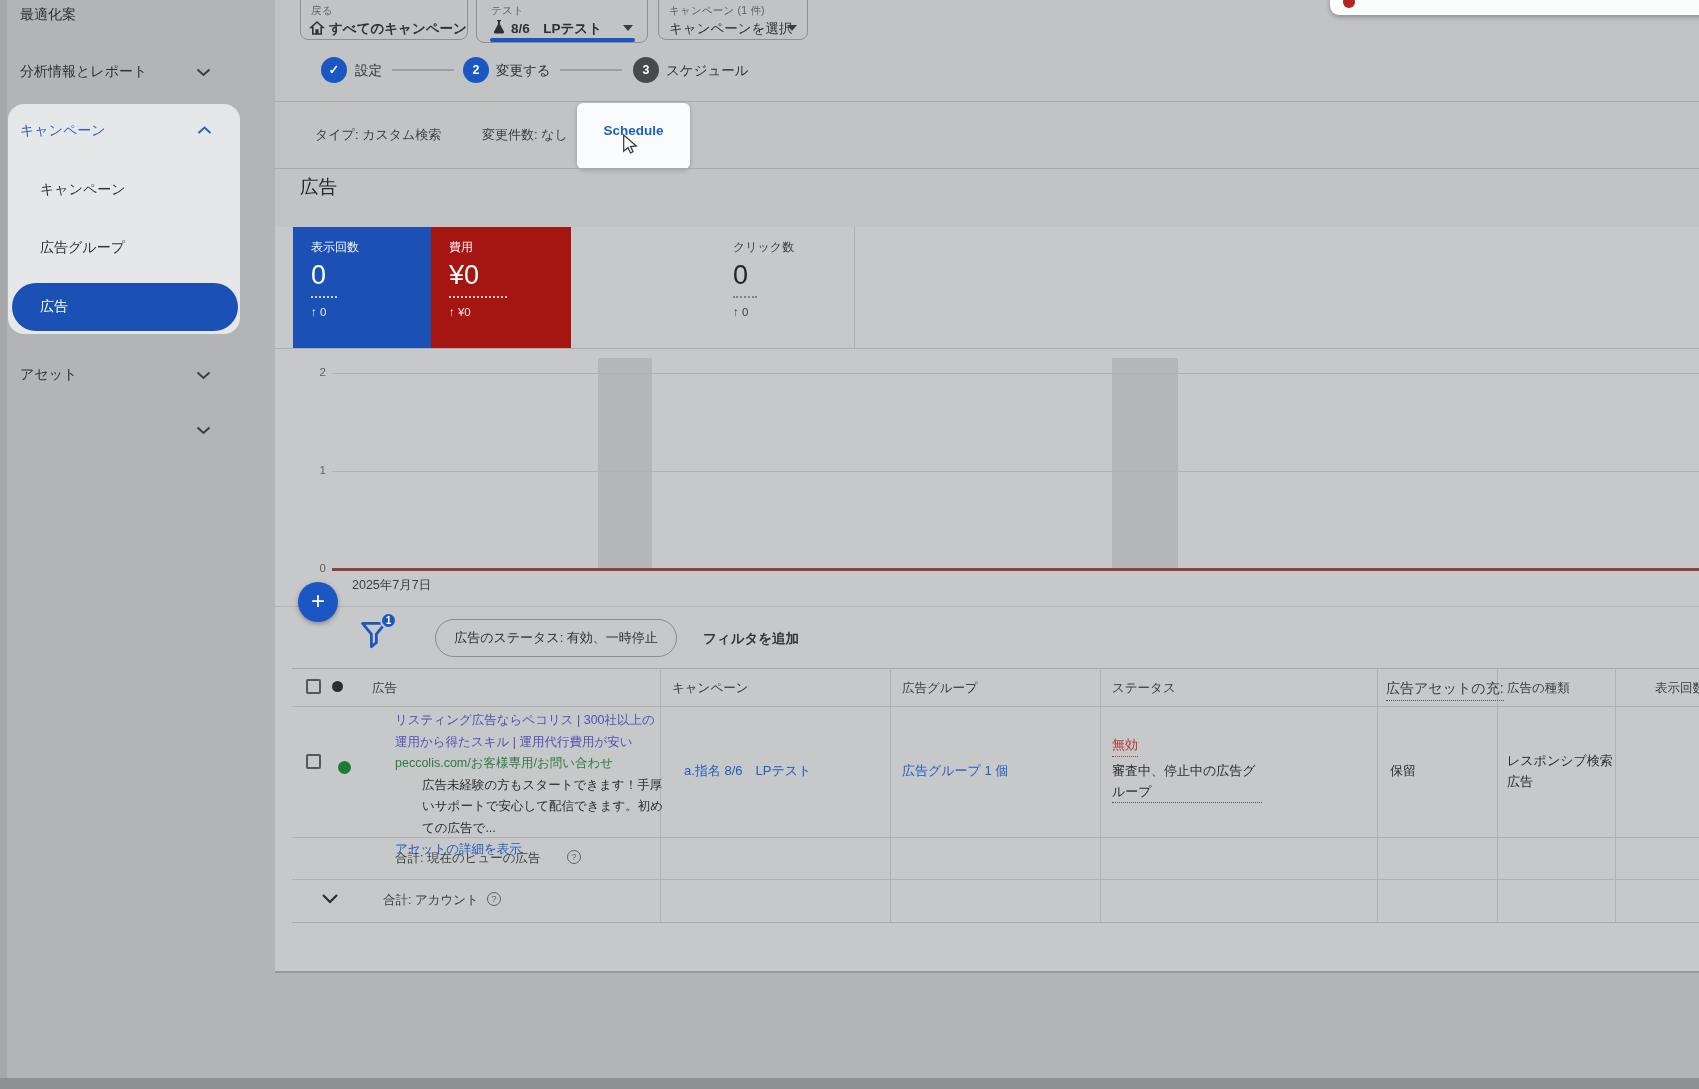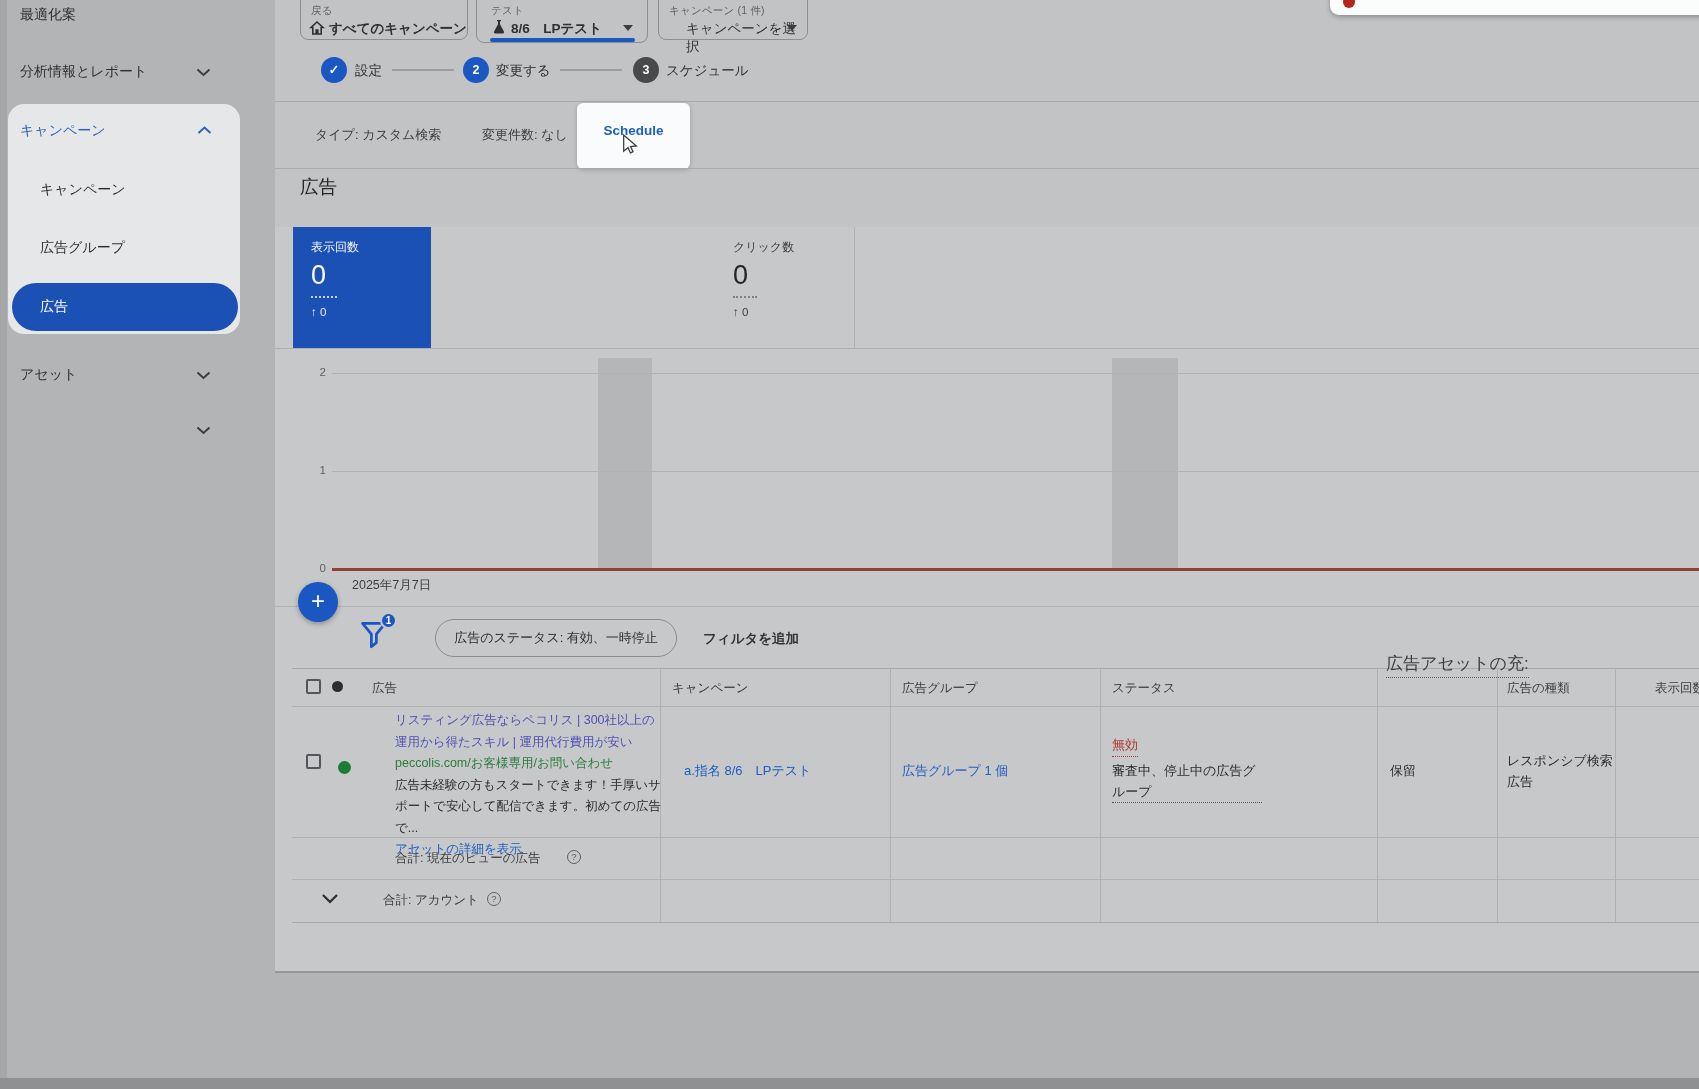--- a/index.html
+++ b/index.html
@@ -94,21 +94,21 @@
     <svg class="abs" style="left:14px;top:28px;" width="15" height="16" viewBox="0 0 15 16">
         <path d="M6 1h4v1.2H9v3.1l3.9 7.1a1.3 1.3 0 0 1-1.1 2H4.2a1.3 1.3 0 0 1-1.1-2L7 5.3V2.2H6z" fill="#2f3032"></path>
       </svg>
     <div class="abs box-value" style="left:34px;top:29px;">8/6　LPテスト</div>
     <span class="abs caret-down" style="left:146px;top:34px;"></span>
     <div class="abs" style="left:13px;top:47px;width:145px;height:4px;background:#1b57c2;border-radius:2px;"></div>
   </div>
 
   <div class="abs" style="left:658px;top:-10px;width:150px;height:50px;border:1px solid #8e8f91;border-radius:8px;">
     <div class="abs small-label" style="left:10px;top:13px;">キャンペーン (1 件)</div>
-    <div class="abs box-value" style="left:10px;top:29px;font-weight:normal;margin-left:17px;">キャンペーンを選択</div>
+    <div class="abs box-value" style="left:10px;top:29px;font-weight:normal;">キャンペーンを選択</div>
     <span class="abs caret-down" style="left:128px;top:34px;"></span>
   </div>
 
   <div class="step-circle" style="left:321px;top:57px;background:#1b57c2;">
     <span>✓</span>
   </div>
   <div class="abs" style="left:355px;top:62px;font-size:13.5px;color:#2f3032;">設定</div>
   <div class="abs" style="left:392px;top:69px;width:62px;height:2px;background:#9d9ea0;"></div>
 
   <div class="step-circle" style="left:463px;top:57px;background:#1b57c2;">
@@ -139,20 +139,26 @@
 
   <div class="hline" style="left:275px;top:348px;width:1424px;background:#aeafb1;"></div>
 
   <div class="card" style="left:293px;width:138px;background:#1b51b4;color:#fff;">
     <div class="lbl" style="color:rgba(255,255,255,.95);">表示回数</div>
     <div class="val">0</div>
     <div class="dots" style="width:26px;"></div>
     <div class="delta" style="color:rgba(255,255,255,.9);">↑ 0</div>
   </div>
 
+  <div class="card" style="left:431px;width:140px;background:#a51512;color:#fff;">
+    <div class="lbl" style="color:rgba(255,255,255,.95);">費用</div>
+    <div class="val">¥0</div>
+    <div class="dots" style="width:58px;"></div>
+    <div class="delta" style="color:rgba(255,255,255,.9);">↑ ¥0</div>
+  </div>
 
 
   <div class="card" style="left:715px;width:140px;border-right:1px solid #b0b1b3;">
     <div class="lbl" style="color:#3d3e40;">クリック数</div>
     <div class="val" style="color:#232426;">0</div>
     <div class="dots" style="width:24px;border-color:#7f8082;"></div>
     <div class="delta" style="color:#3d3e40;">↑ 0</div>
   </div>
 
   <div class="abs" style="left:275px;top:348px;width:1424px;height:259px;">
@@ -199,32 +205,32 @@
   <div class="vline" style="left:1377px;top:668px;height:254px;"></div>
   <div class="vline" style="left:1497px;top:668px;height:254px;"></div>
   <div class="vline" style="left:1615px;top:668px;height:254px;"></div>
 
   <div class="checkbox" style="left:306px;top:679px;"></div>
   <span class="abs" style="left:332px;top:681px;width:11px;height:11px;border-radius:50%;background:#2c2d2f;"></span>
   <div class="abs" style="left:372px;top:680px;font-size:12.5px;color:#3c3d3f;">広告</div>
   <div class="abs" style="left:672px;top:680px;font-size:12.5px;color:#3c3d3f;">キャンペーン</div>
   <div class="abs" style="left:902px;top:680px;font-size:12.5px;color:#3c3d3f;">広告グループ</div>
   <div class="abs" style="left:1112px;top:680px;font-size:12.5px;color:#3c3d3f;">ステータス</div>
-  <div class="abs dotted-u" style="left:1386px;top:652px;font-size:17px;color:#3c3d3f;padding-bottom:2px;">広告アセットの充:</div>
+  <div class="abs dotted-u" style="left:1386px;top:680px;font-size:14px;color:#3c3d3f;padding-bottom:2px;">広告アセットの充:</div>
   <div class="abs" style="left:1507px;top:680px;font-size:12.5px;color:#3c3d3f;">広告の種類</div>
   <div class="abs" style="left:1655px;top:680px;width:70px;font-size:12.5px;color:#3c3d3f;white-space:nowrap;">表示回数</div>
 
   <div class="abs" style="left:292px;top:706px;width:1407px;height:131px;">
     <div class="checkbox" style="left:14px;top:48px;"></div>
     <span class="abs" style="left:46px;top:55px;width:13px;height:13px;border-radius:50%;background:#1d7c33;"></span>
 
     <div class="abs" style="left:103px;top:4px;width:268px;font-size:12.5px;line-height:21.5px;">
       <div style="color:#4e52b4;">リスティング広告ならペコリス | 300社以上の運用から得たスキル | 運用代行費用が安い</div>
       <div style="color:#2c7b3f;">peccolis.com/お客様専用/お問い合わせ</div>
-      <div style="color:#2b2c2e;">広告未経験の方もスタートできます！手厚いサポートで安心して配信できます。初めての広告で...</div>
+      <div style="color:#2b2c2e;margin-left:27px;">広告未経験の方もスタートできます！手厚いサポートで安心して配信できます。初めての広告で...</div>
       <div style="color:#1e5fc0;">アセットの詳細を表示</div>
     </div>
 
     <div class="abs cell-link" style="left:392px;top:56px;">a.指名 8/6　LPテスト</div>
     <div class="abs cell-link" style="left:610px;top:56px;text-align:center;">広告グループ 1 個</div>
 
     <div class="abs" style="left:820px;top:28px;width:152px;font-size:13px;line-height:21px;">
       <span class="abs" style="left:0;top:0;color:#ae3a30;border-bottom:1px dotted #ae3a30;padding-bottom:1px;">無効</span>
       <div class="abs" style="left:0;top:26px;width:150px;color:#2b2c2e;border-bottom:1px dotted #55565a;">審査中、停止中の広告グループ</div>
     </div>

